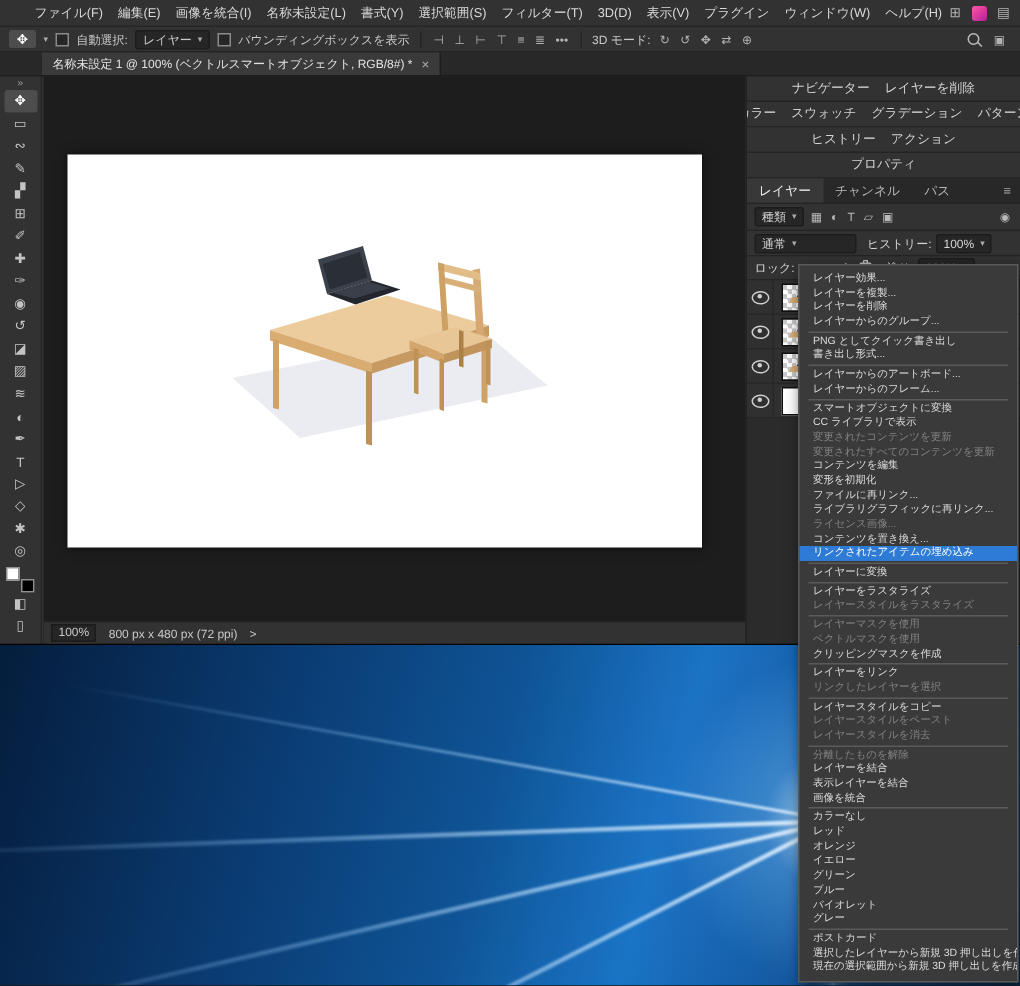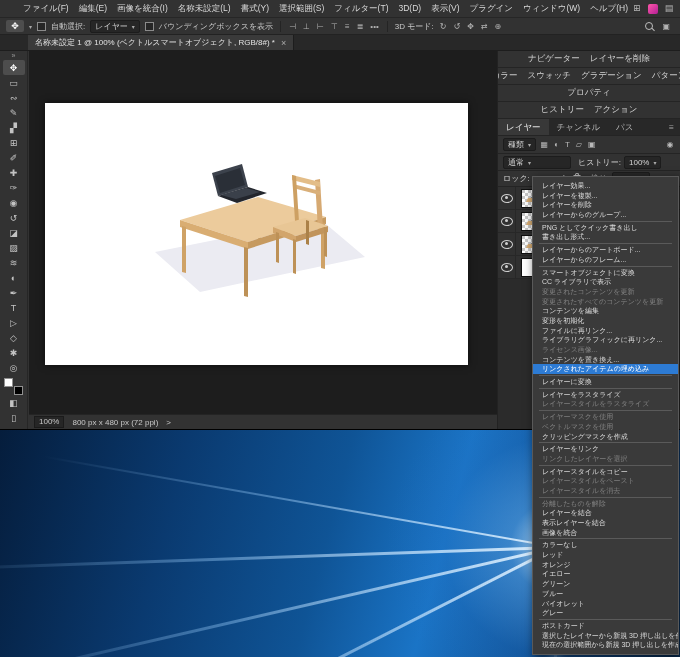--- a/index.html
+++ b/index.html
@@ -258,25 +258,25 @@
         <span>ナビゲーター</span>
         <span>レイヤーを削除</span>
       </div>
       <div class="dockrow">
         <span>カラー</span>
         <span>スウォッチ</span>
         <span>グラデーション</span>
         <span>パターン</span>
       </div>
       <div class="dockrow">
-        <span>プロパティ</span>
-      </div>
-      <div class="dockrow">
         <span>ヒストリー</span>
         <span>アクション</span>
+      </div>
+      <div class="dockrow">
+        <span>プロパティ</span>
       </div>
 
       <div class="ltabs">
         <span class="ltab active">レイヤー</span>
         <span class="ltab">チャンネル</span>
         <span class="ltab">パス</span>
         <span class="pm">≡</span>
       </div>
 
       <div class="lfilter">

